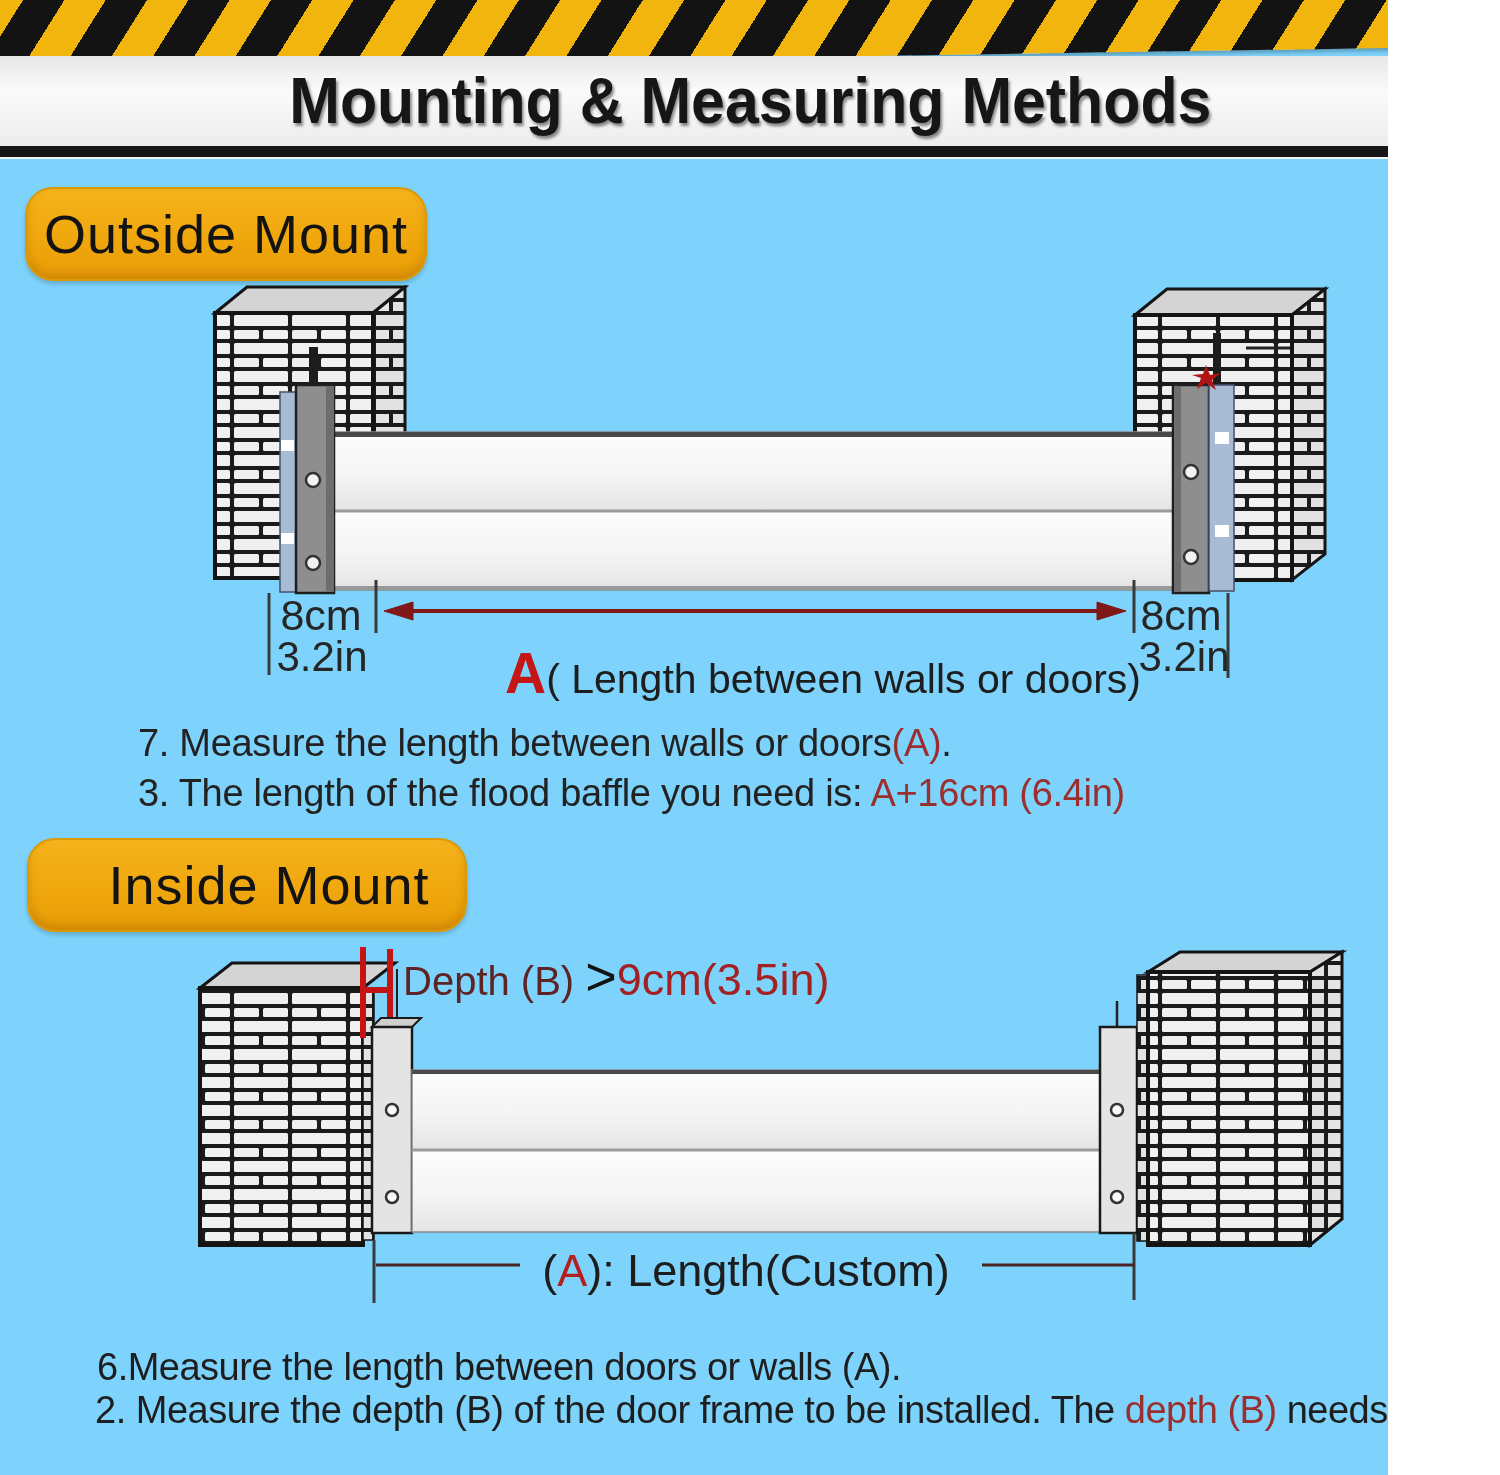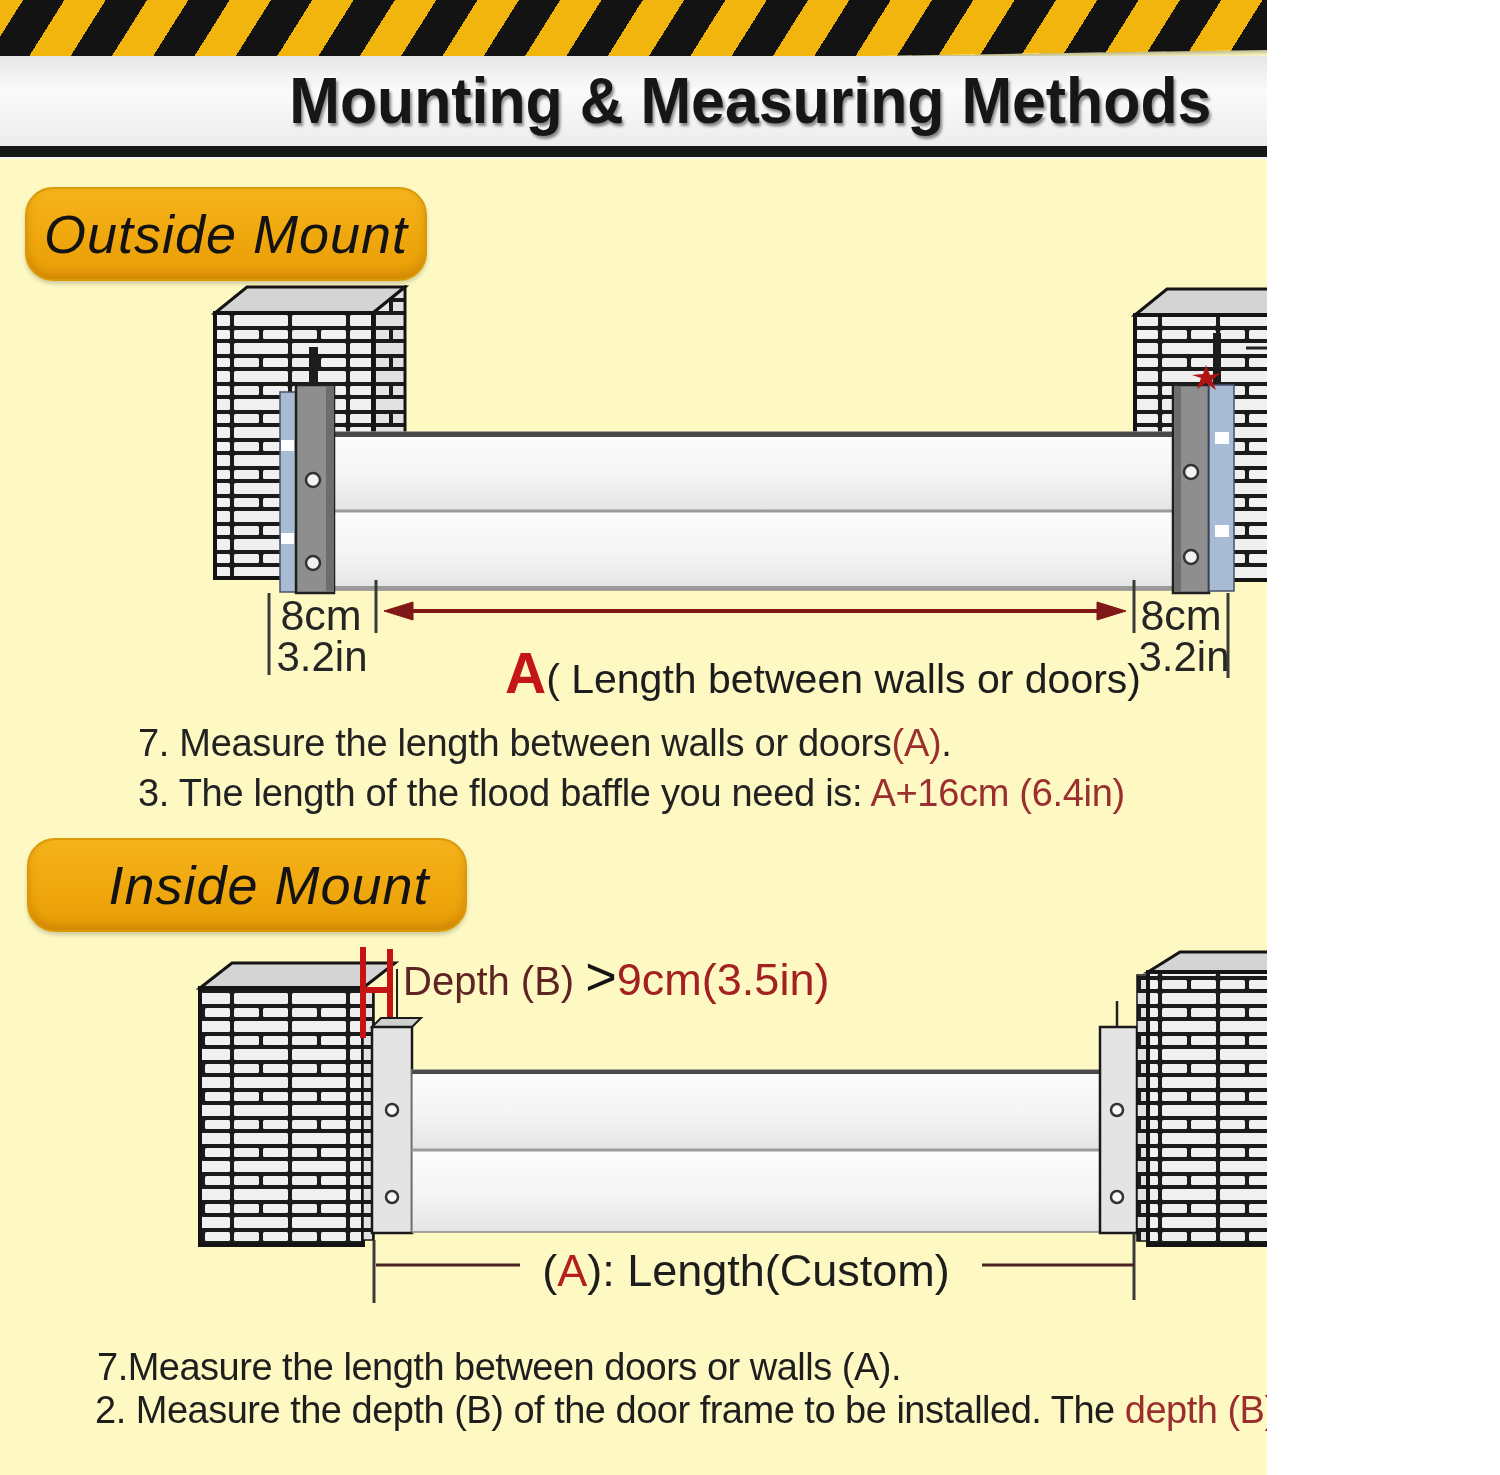--- a/index.html
+++ b/index.html
@@ -1,37 +1,37 @@
 <!DOCTYPE html>
 <html><head>
 <meta charset="utf-8">
 <style>
   html,body{margin:0;padding:0;background:#fff;}
-  .page{position:relative;width:1267px;height:1475px;background:#fef9c3;overflow:hidden;
+  .page{position:relative;width:1388px;height:1475px;background:#7dd3fc;overflow:hidden;
         font-family:"Liberation Sans","DejaVu Sans",sans-serif;color:#1d1d1d;}
 
   
   .hazard{position:absolute;top:-18px;left:-14px;width:1534px;height:76px;
           background:repeating-linear-gradient(123deg,#f2b50d 0 35px,#131313 35px 70px);
           transform:rotate(-0.9deg);box-shadow:0 3px 4px rgba(0,0,0,.25);}
   .titleband{position:absolute;top:56px;left:0;width:1500px;height:90px;
              background:linear-gradient(180deg,#e7e7e7,#fbfbfb 40%,#ececec);
              display:flex;align-items:center;justify-content:center;}
   .title{font-size:64px;font-weight:bold;letter-spacing:0;color:#161616;
          transform:scaleX(0.95);white-space:nowrap;
          text-shadow:2px 3px 3px rgba(0,0,0,.45),-1px -2px 1px rgba(255,255,255,.55);}
   .divider{position:absolute;top:146px;left:0;width:1500px;height:13px;background:#161616;
            box-shadow:0 -2px 0 #f5f5f5 inset;}
 
   
   .badge{position:absolute;display:flex;align-items:center;justify-content:center;
          background:linear-gradient(180deg,#f6b31b,#efa60c 60%,#e89d07);
          border-radius:28px;border:2px solid #d99a06;
          box-shadow:inset 0 -5px 8px rgba(170,100,0,.4),0 3px 4px rgba(0,0,0,.18);}
-  .badge span{font-size:54px;color:#131313;letter-spacing:1px;font-style:italic;}
+  .badge span{font-size:54px;color:#131313;letter-spacing:1px;}
   .badge1{left:25px;top:187px;width:398px;height:90px;}
   .badge2{left:27px;top:838px;width:392px;height:90px;padding-left:44px;}
 
   
   .dia1{position:absolute;left:0;top:285px;}
   .dia2{position:absolute;left:0;top:935px;}
 
   
   .steps1{position:absolute;left:138px;top:718px;font-size:38px;line-height:50px;
           color:#222;letter-spacing:-0.3px;white-space:nowrap;}
@@ -218,16 +218,16 @@
 
     <g>
       <line x1="374" y1="305" x2="374" y2="368" stroke="#3a3a3a" stroke-width="3"></line>
       <line x1="1134" y1="298" x2="1134" y2="365" stroke="#3a3a3a" stroke-width="3"></line>
       <line x1="376" y1="330" x2="520" y2="330" stroke="#4a2222" stroke-width="3"></line>
       <line x1="982" y1="330" x2="1134" y2="330" stroke="#4a2222" stroke-width="3"></line>
       <text x="746" y="351" text-anchor="middle"><tspan font-size="45" fill="#1d1d1d">(</tspan><tspan font-size="45" fill="#b32020">A</tspan><tspan font-size="45" fill="#1d1d1d">): Length(Custom)</tspan></text>
     </g>
   </svg>
 
-  <div class="bstep bs1"><span>7.Measure the length between doors or walls (A).</span></div>
+  <div class="bstep bs1"><span>6.Measure the length between doors or walls (A).</span></div>
   <div class="bstep bs2"><span>2. Measure the depth (B) of the door frame to be installed. The </span><span class="red">depth (B)</span><span> needs</span></div>
 
 </div>
 
 </body></html>

